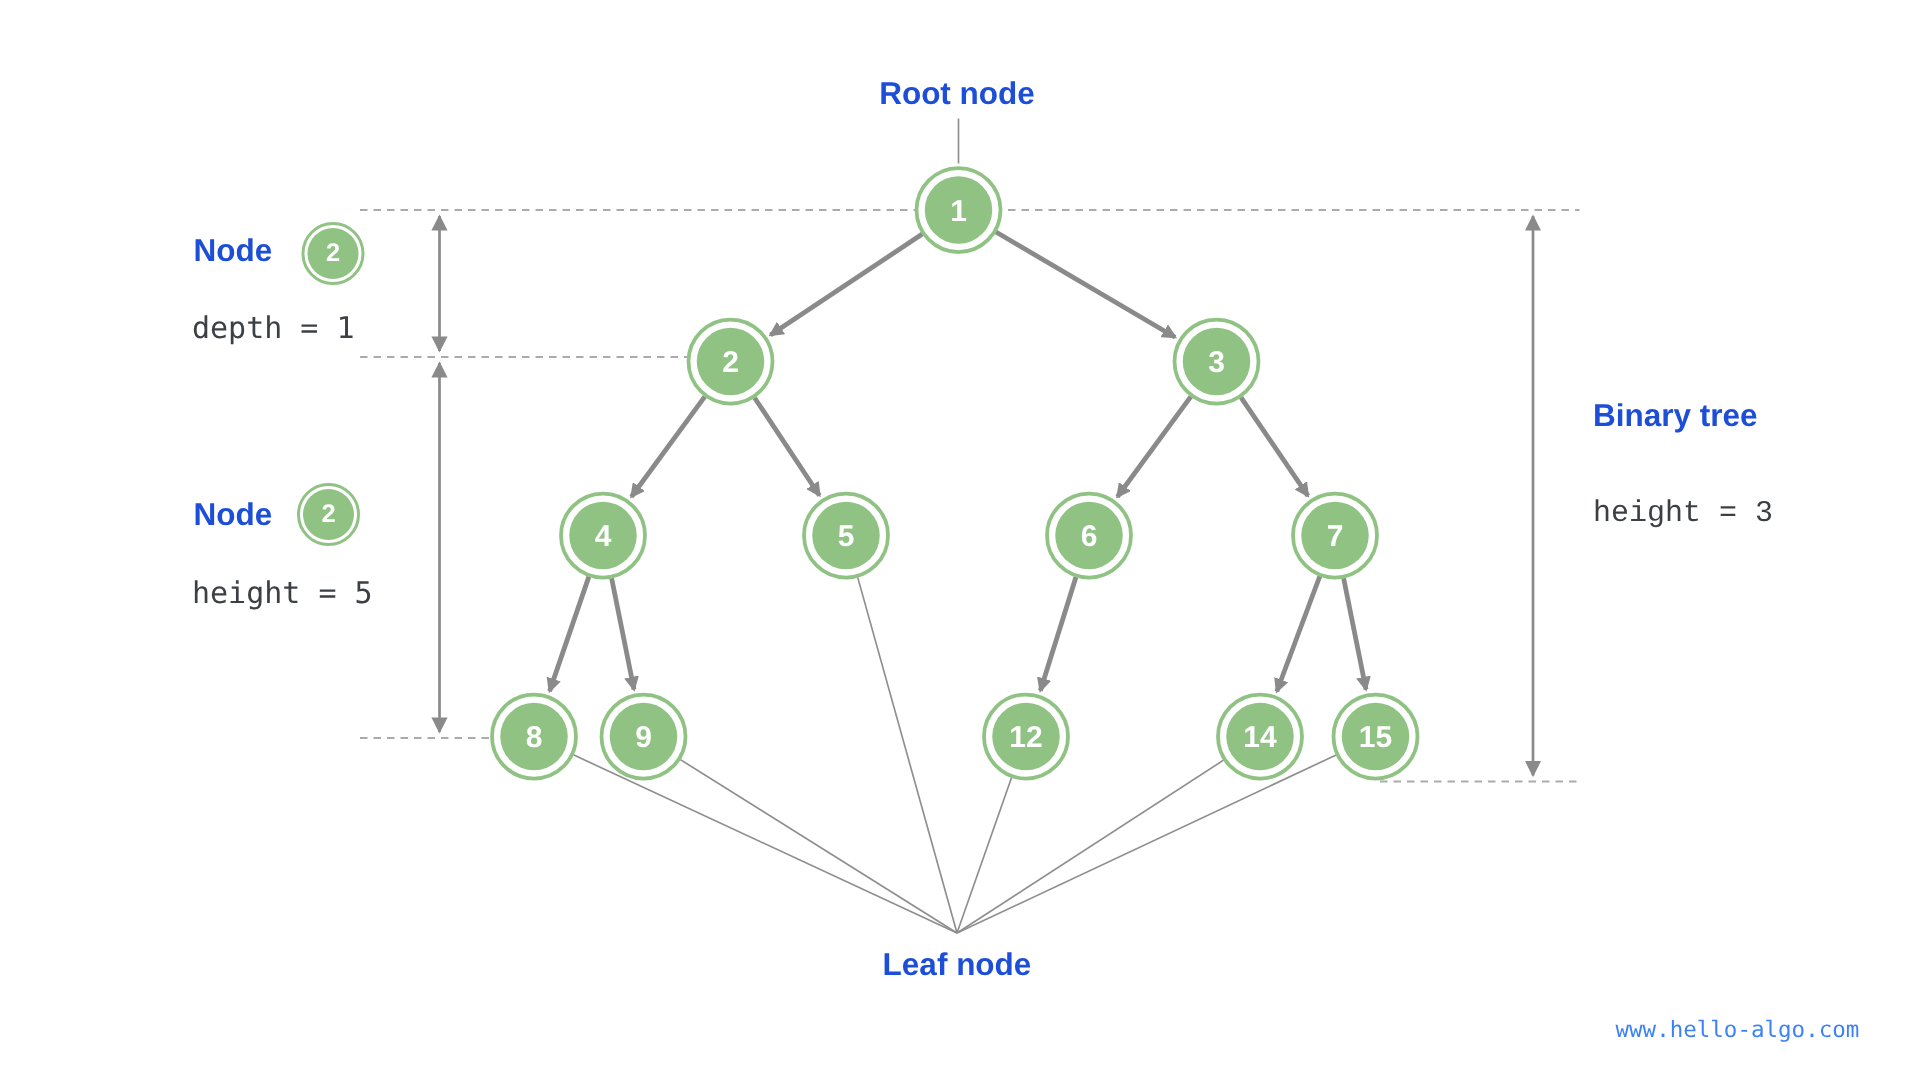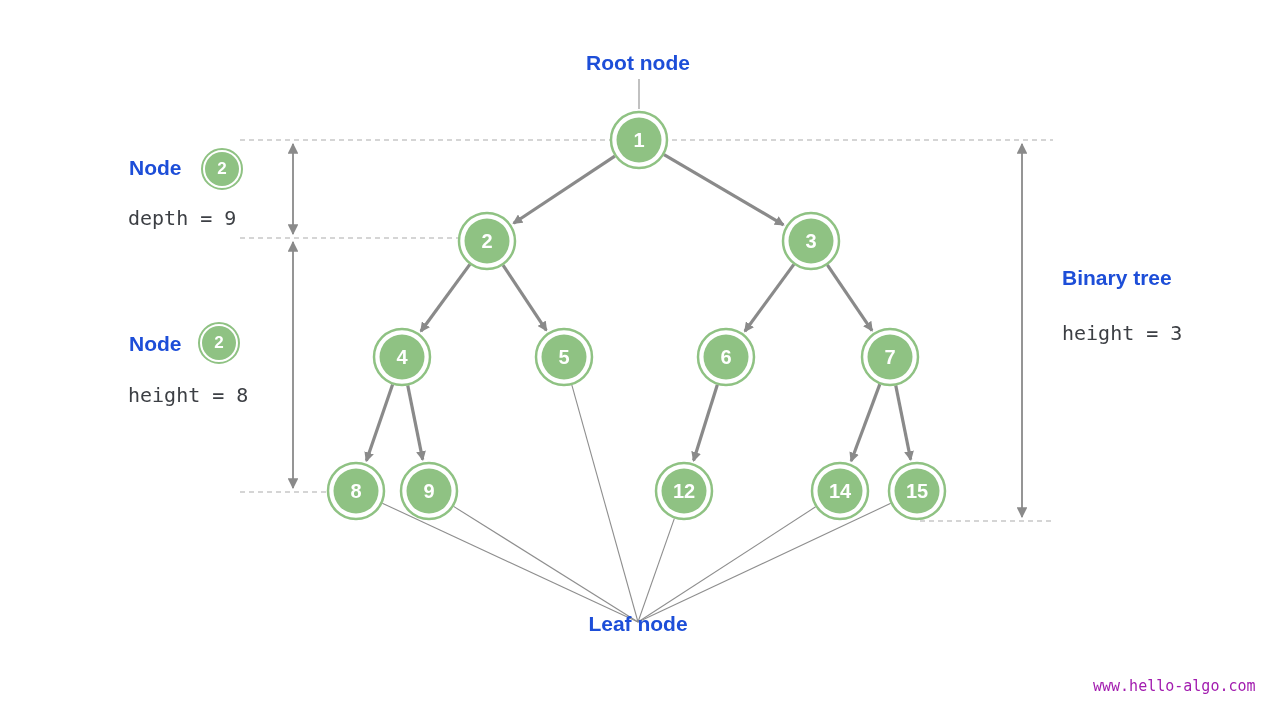--- a/index.html
+++ b/index.html
@@ -24,22 +24,22 @@
     position:absolute;width:42px;height:42px;border-radius:50%;
     border:2px solid #8FC283;background:#ffffff;box-sizing:border-box;
     display:flex;align-items:center;justify-content:center;
   }
   .badge-inner{
     width:34px;height:34px;border-radius:50%;background:#8FC283;
     color:#fff;font-weight:bold;font-size:17px;
     display:flex;align-items:center;justify-content:center;
   }
   .watermark{
-    position:absolute;color:#a21caf;font-family:"DejaVu Sans Mono",monospace;
-    font-size:15px;white-space:nowrap;margin-left:16px;
+    position:absolute;color:#3b82f6;font-family:"DejaVu Sans Mono",monospace;
+    font-size:15px;white-space:nowrap;
   }
 </style>
 </head>
 <body>
 
 <div id="stage">
 
   <svg id="diagram-svg" width="1280" height="720" viewBox="0 0 1280 720">
     <defs>
       <marker id="arrow-edge" viewBox="0 0 10 10" refX="8.5" refY="5" markerWidth="3.1" markerHeight="3.1" orient="auto-start-reverse">
@@ -147,31 +147,31 @@
         <g>
           <circle cx="917" cy="491" r="28" fill="#ffffff" stroke="#8FC283" stroke-width="2.5"></circle>
           <circle cx="917" cy="491" r="22.5" fill="#8FC283"></circle>
           <text x="917" y="491" dy="0.36em" text-anchor="middle" fill="#FFFFFF" font-family="&quot;Liberation Sans&quot;, sans-serif" font-size="20px" font-weight="bold">15</text>
         </g>
       </g>
   </svg>
 
   <div class="lbl center" style="left:638px;top:51px;">Root node</div>
 
-  <div class="lbl center" style="left:638px;top:612px;">Leaf node</div>
+  <div class="lbl center" style="left:638px;top:632px;">Leaf node</div>
 
   <div class="lbl" style="left:129px;top:156px;">Node</div>
   <div class="badge" style="left:201px;top:148px;">
     <div class="badge-inner">2</div>
   </div>
-  <div class="mono" style="left:128px;top:207px;">depth = 9</div>
+  <div class="mono" style="left:128px;top:207px;">depth = 1</div>
 
   <div class="lbl" style="left:129px;top:332px;">Node</div>
   <div class="badge" style="left:198px;top:322px;">
     <div class="badge-inner">2</div>
   </div>
-  <div class="mono" style="left:128px;top:384px;">height = 8</div>
+  <div class="mono" style="left:128px;top:384px;">height = 5</div>
 
   <div class="lbl" style="left:1062px;top:266px;">Binary tree</div>
-  <div class="mono" style="left:1062px;top:322px;">height = 3</div>
+  <div class="mono" style="left:1062px;top:332px;font-family:Liberation Mono, monospace;">height = 3</div>
 
   <div class="watermark" style="left:1077px;top:677px;">www.hello-algo.com</div>
 </div>
 
 </body></html>

